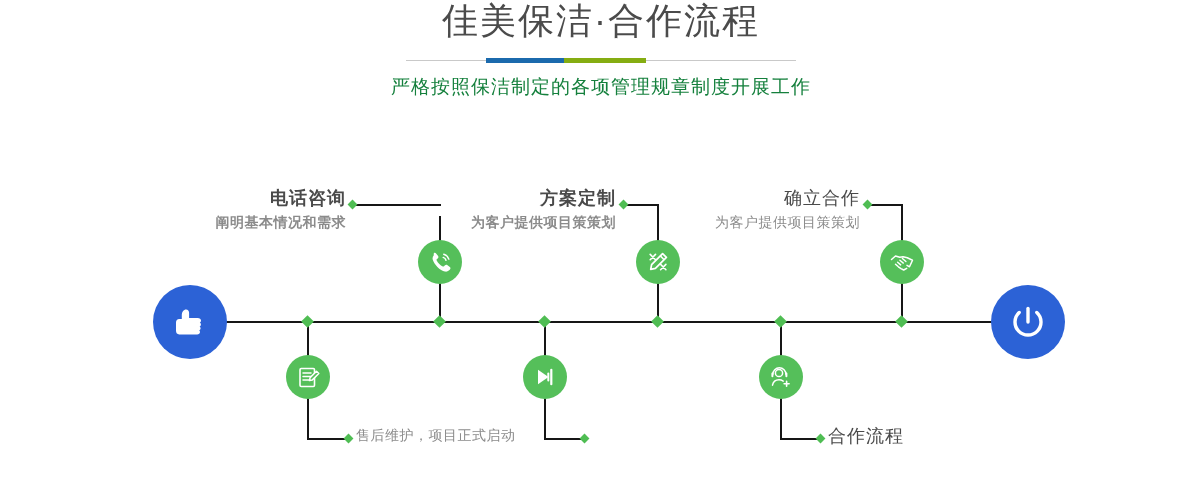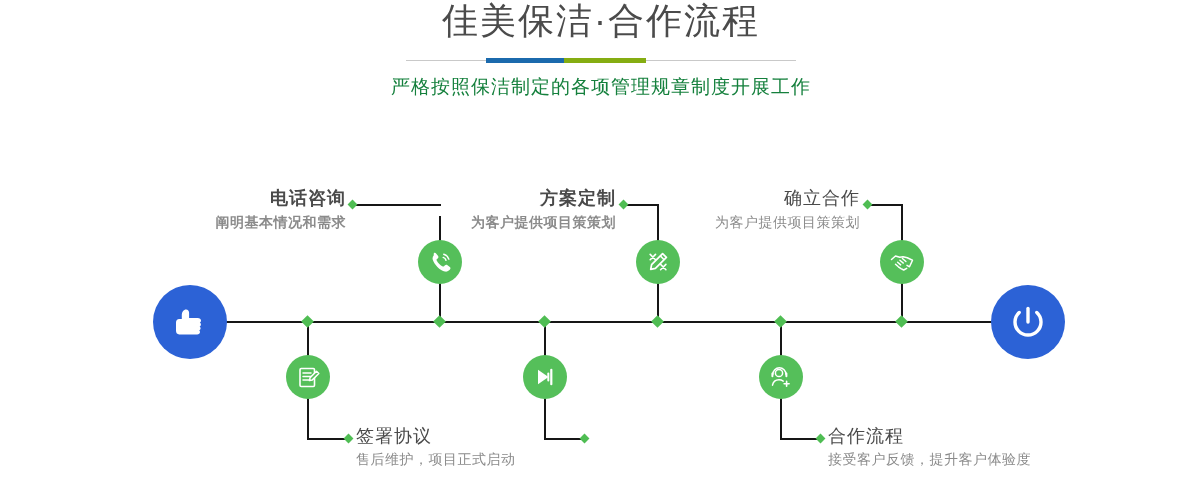--- a/index.html
+++ b/index.html
@@ -233,21 +233,20 @@
         <svg width="25" height="25" viewBox="0 0 25 25">
           <rect x="4" y="3.5" width="14.5" height="18" rx="1.2" fill="none" stroke="#ffffff" stroke-width="1.6"></rect>
           <line x1="7" y1="8" x2="15" y2="8" stroke="#ffffff" stroke-width="1.5" stroke-linecap="round"></line>
           <line x1="7" y1="11.5" x2="15" y2="11.5" stroke="#ffffff" stroke-width="1.5" stroke-linecap="round"></line>
           <line x1="7" y1="15" x2="13" y2="15" stroke="#ffffff" stroke-width="1.5" stroke-linecap="round"></line>
           <path d="M20.5 6.2l2.3 2.3-6.4 6.4-3 .7.7-3z" fill="#55bf5a" stroke="#ffffff" stroke-width="1.5" stroke-linejoin="round"></path>
         </svg>
       </span>
     </div>
     <div class="step-label bottom-label align-left" style="left:356px; top:425px; width:320px;">
-      <div class="title">签署协议</div>
       <div class="desc">售后维护，项目正式启动</div>
     </div>
 
     <div class="stem" style="left:657px; top:204px; height:118px;"></div>
     <div class="arm" style="left:626px; top:204px; width:33px;"></div>
     <div class="diamond small" style="left:620px; top:201px;"></div>
     <div class="diamond" style="left:653px; top:317px;"></div>
     <div class="node-icon" style="left:636px; top:240px;">
       <span>
         <svg width="26" height="26" viewBox="0 0 26 26">
@@ -305,17 +304,16 @@
           <circle cx="11" cy="9" r="3.6" fill="none" stroke="#ffffff" stroke-width="1.5"></circle>
           <path d="M4.8 10.4a6.6 6.6 0 0 1 13.2 0" fill="none" stroke="#ffffff" stroke-width="1.5" stroke-linecap="round"></path>
           <path d="M4.4 9.6v2.6M18.4 9.6v2.6" stroke="#ffffff" stroke-width="2" stroke-linecap="round"></path>
           <path d="M4.5 21.2c.6-3.3 3.3-5.4 6.5-5.4 1.6 0 3 .5 4.2 1.3" fill="none" stroke="#ffffff" stroke-width="1.5" stroke-linecap="round"></path>
           <path d="M18.6 17.2v5M16.1 19.7h5" stroke="#ffffff" stroke-width="1.6" stroke-linecap="round"></path>
         </svg>
       </span>
     </div>
     <div class="step-label bottom-label align-left" style="left:828px; top:425px; width:340px;">
       <div class="title">合作流程</div>
-      <div class="desc">接受客户反馈，提升客户体验度</div>
     </div>
 
   </div>
 </div>
 
 </body></html>

